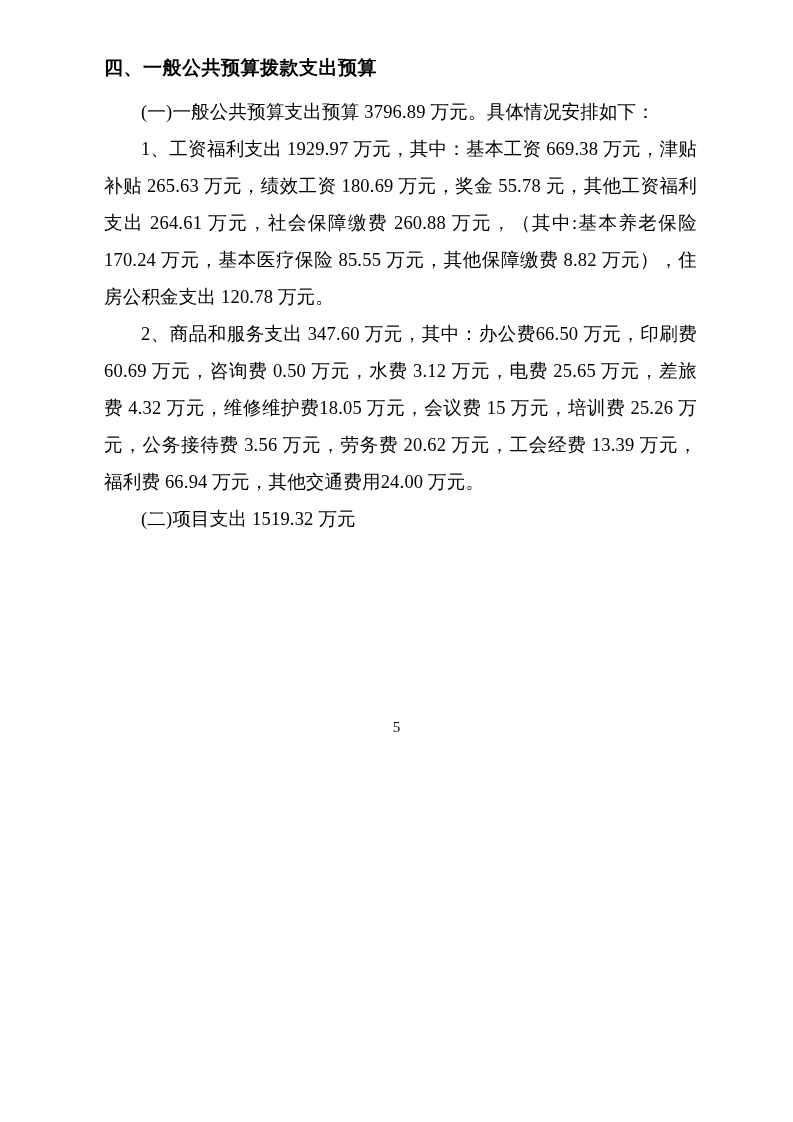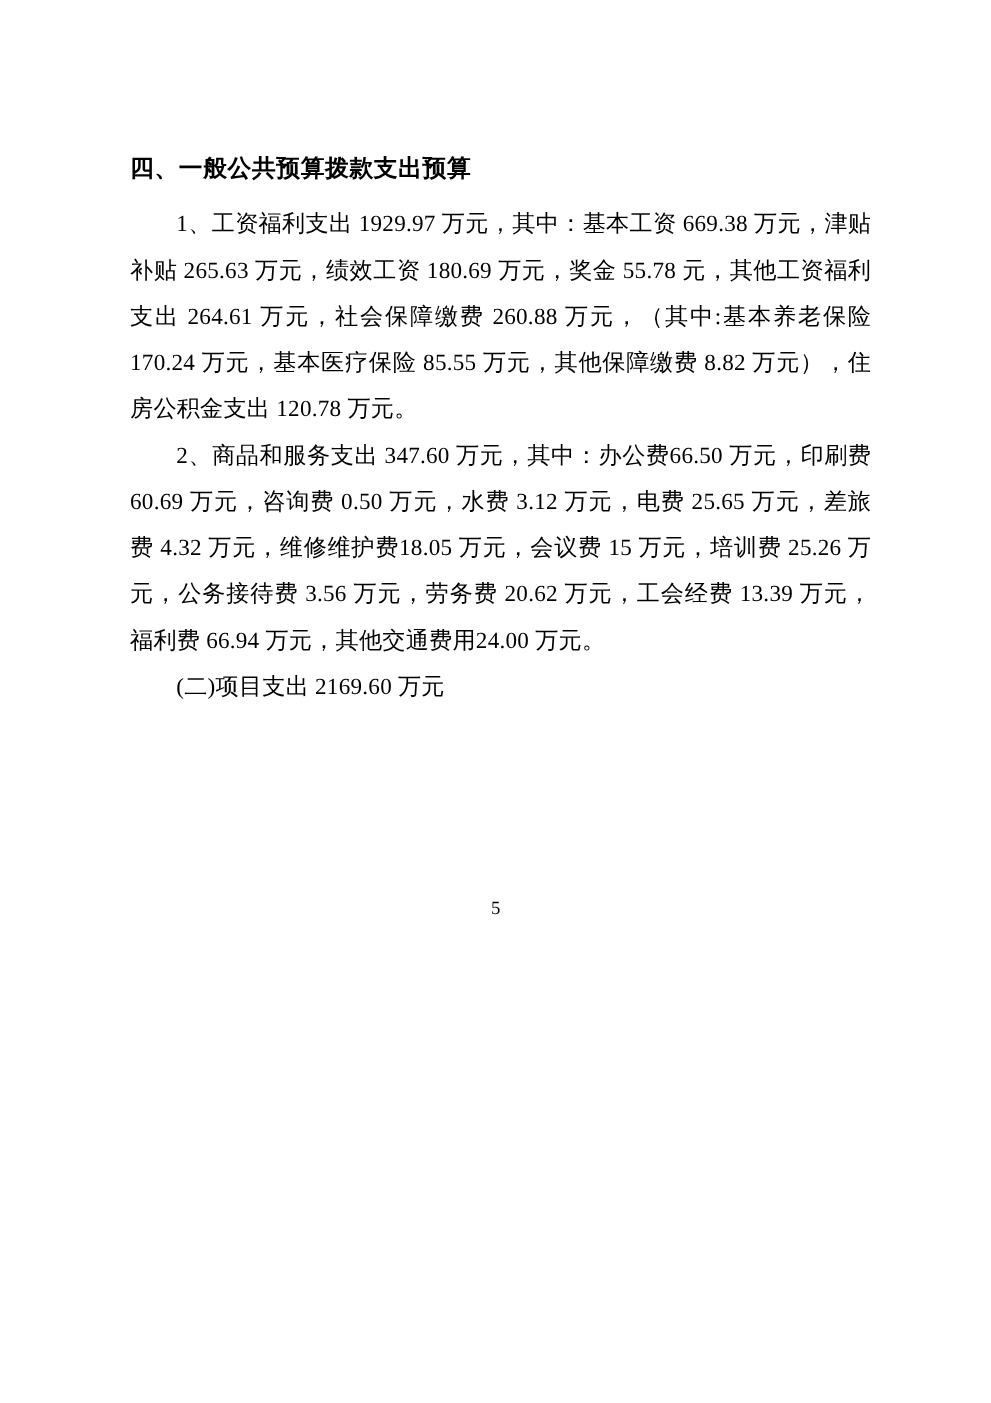--- a/index.html
+++ b/index.html
@@ -12,21 +12,21 @@
     height: 1122px;
     font-family: "Liberation Serif", "DejaVu Serif", serif;
     color: #000000;
     position: relative;
     overflow: hidden;
   }
   .page {
     box-sizing: border-box;
     width: 793px;
     height: 856px;
-    padding: 120px 96px 40px 104px;
+    padding: 52px 96px 40px 104px;
     position: relative;
   }
   .doc-heading {
     font-size: 19px;
     font-weight: bold;
     line-height: 1.7;
     letter-spacing: 0.5px;
     margin: 0 0 10px 0;
     text-align: left;
   }
@@ -49,18 +49,19 @@
     font-family: "Liberation Serif", serif;
   }
 </style>
 </head>
 <body>
 
 <div class="page">
 
   <h1 class="doc-heading">四、一般公共预算拨款支出预算</h1>
 
+  <p class="para">(一)一般公共预算支出预算 3796.89 万元。具体情况安排如下：</p>
   <p class="para">1、工资福利支出 1929.97 万元，其中：基本工资 669.38 万元，津贴补贴 265.63 万元，绩效工资 180.69 万元，奖金 55.78 元，其他工资福利支出 264.61 万元，社会保障缴费 260.88 万元，（其中:基本养老保险170.24 万元，基本医疗保险 85.55 万元，其他保障缴费 8.82 万元），住房公积金支出 120.78 万元。</p>
   <p class="para">2、商品和服务支出 347.60 万元，其中：办公费66.50 万元，印刷费60.69 万元，咨询费 0.50 万元，水费 3.12 万元，电费 25.65 万元，差旅费 4.32 万元，维修维护费18.05 万元，会议费 15 万元，培训费 25.26 万元，公务接待费 3.56 万元，劳务费 20.62 万元，工会经费 13.39 万元，福利费 66.94 万元，其他交通费用24.00 万元。</p>
-  <p class="para">(二)项目支出 2169.60 万元</p>
+  <p class="para">(二)项目支出 1519.32 万元</p>
 
   <div class="page-number">5</div>
 </div>
 
 </body></html>

